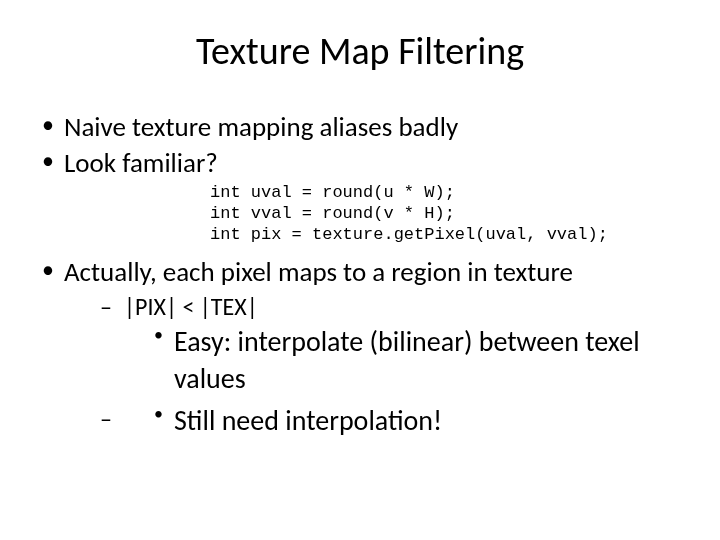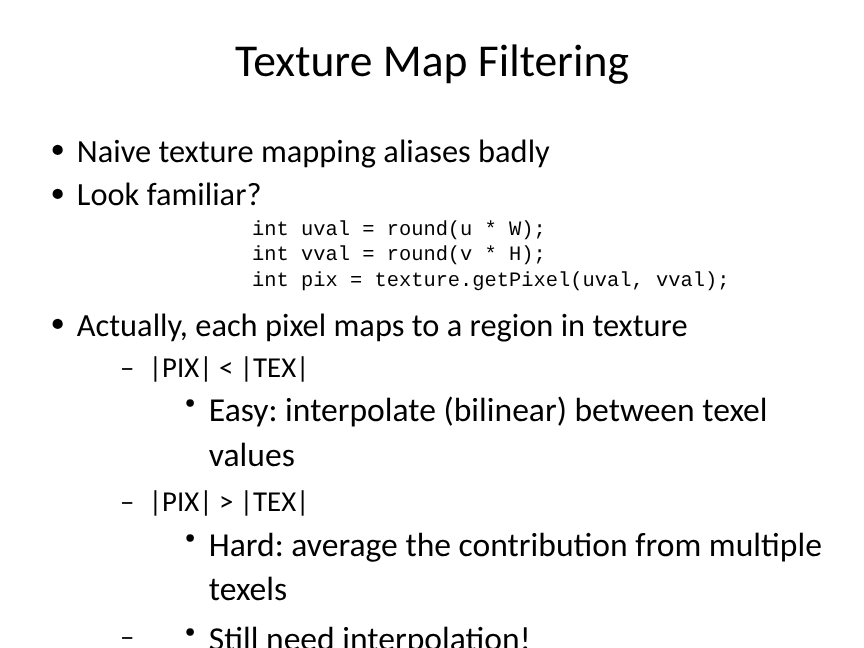--- a/index.html
+++ b/index.html
@@ -109,26 +109,20 @@
     <li>
       <span>Actually, each pixel maps to a region in texture</span>
       <ul class="level2">
         <li>
           <span>|PIX| &lt; |TEX|</span>
           <ul class="level3">
             <li>Easy: interpolate (bilinear) between texel values</li>
           </ul>
         </li>
         <li>
-          <span>|PIX| &gt; |TEX|</span>
-          <ul class="level3">
-            <li>Hard: average the contribution from multiple texels</li>
-          </ul>
-        </li>
-        <li>
           <ul class="level3">
             <li>Still need interpolation!</li>
           </ul>
         </li>
       </ul>
     </li>
   </ul>
 
 </div>
 

